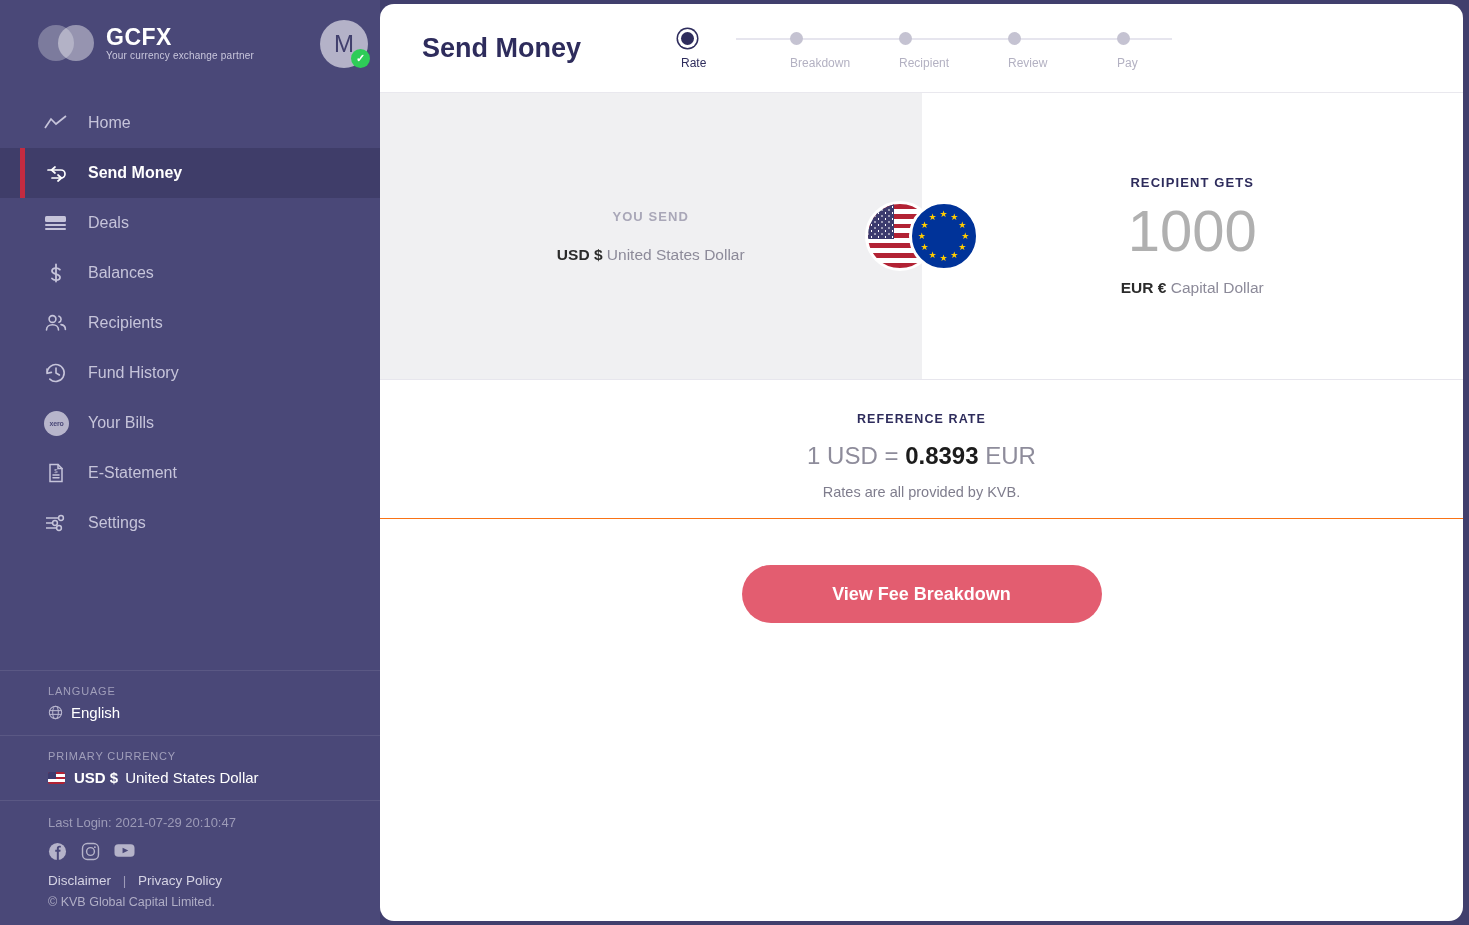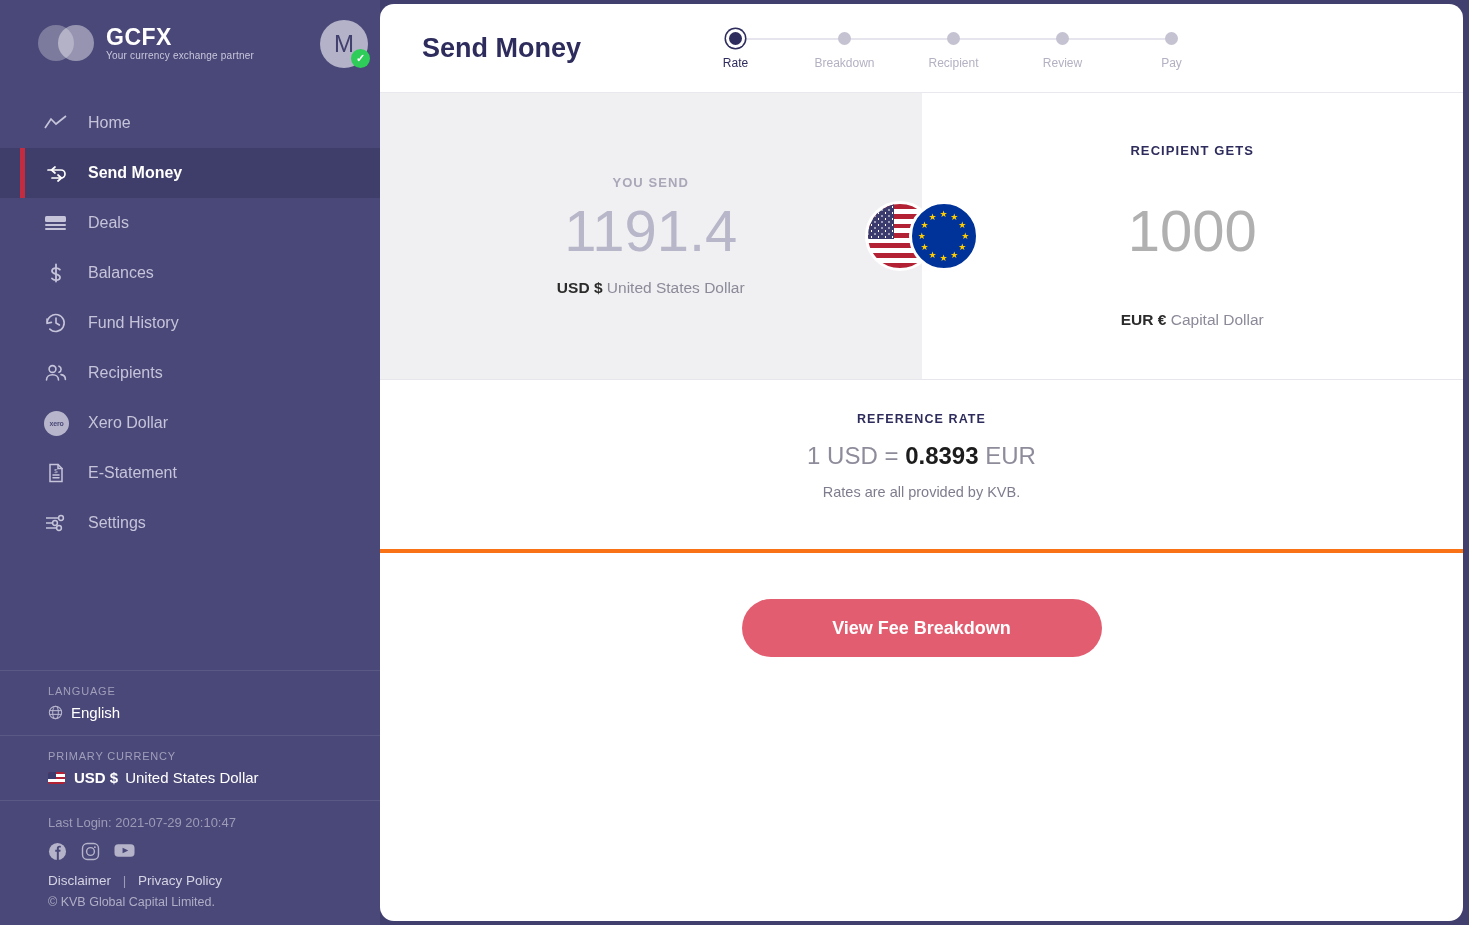--- a/index.html
+++ b/index.html
@@ -112,42 +112,42 @@
   }
   .card-head {
     height: 88px; display: flex; align-items: center; padding: 0 42px;
   }
   .page-title {
     color: #2e2c5c; font-size: 27px; font-weight: 700; white-space: nowrap;
   }
   .stepper {
     position: relative; display: flex; margin-left: 100px; margin-top: 6px;
   }
-  .step { width: 109px; display: flex; flex-direction: column; align-items: center; position: relative; cursor: pointer; }
+  .step { width: 109px; display: flex; flex-direction: column; align-items: flex-start; position: relative; cursor: pointer; }
   .step .line {
     position: absolute; top: 6px; left: 50%; width: 109px; height: 2px; background: #e6e5ee;
   }
   .step:last-child .line { display: none; }
   .step .dot {
     width: 13px; height: 13px; border-radius: 50%; background: #c5c3d2; position: relative; z-index: 2;
   }
   .step.active .dot {
     background: #2e2c5c; box-shadow: 0 0 0 3px #ffffff, 0 0 0 4.5px #2e2c5c;
   }
   .step .slabel { margin-top: 11px; font-size: 12px; color: #b3b1c2; white-space: nowrap; }
   .step.active .slabel { color: #2e2c5c; }
 
   
   .ex-row {
     position: relative; height: 288px; display: flex;
     border-top: 1px solid #e9e8ee; border-bottom: 1px solid #e7e6ed;
   }
   .ex-pane { flex: 1; display: flex; flex-direction: column; align-items: center; justify-content: center; }
   .ex-pane.left { background: #f0f0f2; }
-  .ex-pane.right { background: #ffffff; gap: 32px; }
+  .ex-pane.right { background: #ffffff; }
   .ex-cap {
     font-size: 13px; letter-spacing: 1.1px; font-weight: 700; margin-bottom: 8px;
   }
   .ex-pane.left .ex-cap { color: #a9a7b8; }
   .ex-pane.right .ex-cap { color: #2e2c5c; }
   .ex-amt { font-size: 58px; font-weight: 400; line-height: 1.15; }
   .ex-pane.left .ex-amt { color: #b8b6c9; }
   .ex-pane.right .ex-amt { color: #b0b0b0; }
   .ex-cur { margin-top: 14px; font-size: 15.5px; color: #8c8a99; }
   .ex-cur b { color: #2b2b2b; font-weight: 700; }
@@ -175,21 +175,21 @@
     background-position: 0 0, 3.5px 3px;
   }
   .flag-eu { left: 52px; background: #003399; z-index: 3; }
   .flag-eu .star {
     position: absolute; color: #ffcc00; font-size: 9px; line-height: 9px;
     transform: translate(-50%, -50%);
   }
 
   
   .ref {
-    padding: 32px 0 49px; text-align: center; border-bottom: 4px solid #f97316;
+    padding: 32px 0 18px; text-align: center; border-bottom: 1px solid #f97316;
   }
   .ref-cap { font-size: 12.5px; letter-spacing: 1.1px; font-weight: 700; color: #2e2c5c; }
   .ref-rate { margin-top: 16px; font-size: 24px; color: #8e8c9b; font-weight: 400; }
   .ref-rate b { color: #1c1c1c; font-weight: 700; }
   .ref-note { margin-top: 14px; font-size: 14.5px; color: #7f7d8d; }
 
   
   .cta-wrap { text-align: center; padding-top: 46px; }
   .cta-btn {
     display: inline-block; border: none; cursor: pointer;
@@ -261,46 +261,46 @@
           <svg width="24" height="22" viewBox="0 0 24 22" fill="none" stroke="currentColor" stroke-width="1.8" stroke-linecap="round">
             <path d="M8 16.5c0.9 1.1 2.3 1.7 4 1.7 2.5 0 4-1.2 4-2.9 0-4-8-2.4-8-6.3 0-1.7 1.6-2.9 4-2.9 1.7 0 3 0.6 3.9 1.6"></path>
             <line x1="12" y1="2.5" x2="12" y2="19.5"></line>
           </svg>
         </span>
         <span class="nav-label">Balances</span>
       </div>
 
       <div class="nav-item">
         <span class="ico">
-          <svg width="24" height="22" viewBox="0 0 24 22" fill="none" stroke="currentColor" stroke-width="1.6" stroke-linecap="round">
-            <path d="M3.2 11a8.5 8.5 0 1 1 2.6 6.1"></path>
-            <polyline points="3,7 3.2,11.3 7.4,10.4"></polyline>
-            <polyline points="12,6 12,11 15.4,13"></polyline>
-          </svg>
-        </span>
-        <span class="nav-label">Fund History</span>
-      </div>
-
-      <div class="nav-item">
-        <span class="ico">
           <svg width="24" height="20" viewBox="0 0 24 20" fill="none" stroke="currentColor" stroke-width="1.6" stroke-linecap="round">
             <circle cx="8.5" cy="6" r="3.4"></circle>
             <path d="M2.5 17c0-3.2 2.7-5.2 6-5.2s6 2 6 5.2"></path>
             <path d="M15 3.2a3.2 3.2 0 0 1 0 6"></path>
             <path d="M17 11.6c2.6 0.3 4.4 2.2 4.4 4.8"></path>
           </svg>
         </span>
         <span class="nav-label">Recipients</span>
       </div>
 
       <div class="nav-item">
         <span class="ico">
+          <svg width="24" height="22" viewBox="0 0 24 22" fill="none" stroke="currentColor" stroke-width="1.6" stroke-linecap="round">
+            <path d="M3.2 11a8.5 8.5 0 1 1 2.6 6.1"></path>
+            <polyline points="3,7 3.2,11.3 7.4,10.4"></polyline>
+            <polyline points="12,6 12,11 15.4,13"></polyline>
+          </svg>
+        </span>
+        <span class="nav-label">Fund History</span>
+      </div>
+
+      <div class="nav-item">
+        <span class="ico">
           <span class="xero-badge">xero</span>
         </span>
-        <span class="nav-label">Xero Dollar</span>
+        <span class="nav-label">Your Bills</span>
       </div>
 
       <div class="nav-item">
         <span class="ico">
           <svg width="24" height="22" viewBox="0 0 24 22" fill="none" stroke="currentColor" stroke-width="1.5" stroke-linecap="round">
             <path d="M6 2.5h8l4 4v13H6z"></path>
             <polyline points="14,2.5 14,6.5 18,6.5"></polyline>
             <line x1="9" y1="13" x2="15" y2="13"></line>
             <line x1="9" y1="15.7" x2="15" y2="15.7"></line>
             <text x="11.9" y="11" font-size="6" fill="currentColor" stroke="none" text-anchor="middle">$</text>
@@ -415,21 +415,20 @@
           <span class="dot"></span>
           <span class="slabel">Pay</span>
         </div>
       </div>
     </div>
 
     <div class="ex-row">
 
       <div class="ex-pane left">
         <div class="ex-cap">YOU SEND</div>
-        <div class="ex-amt">1191.4</div>
         <div class="ex-cur">
           <b>USD $</b>
           <span>United States Dollar</span>
         </div>
       </div>
 
       <div class="ex-pane right">
         <div class="ex-cap">RECIPIENT GETS</div>
         <div class="ex-amt">1000</div>
         <div class="ex-cur">

